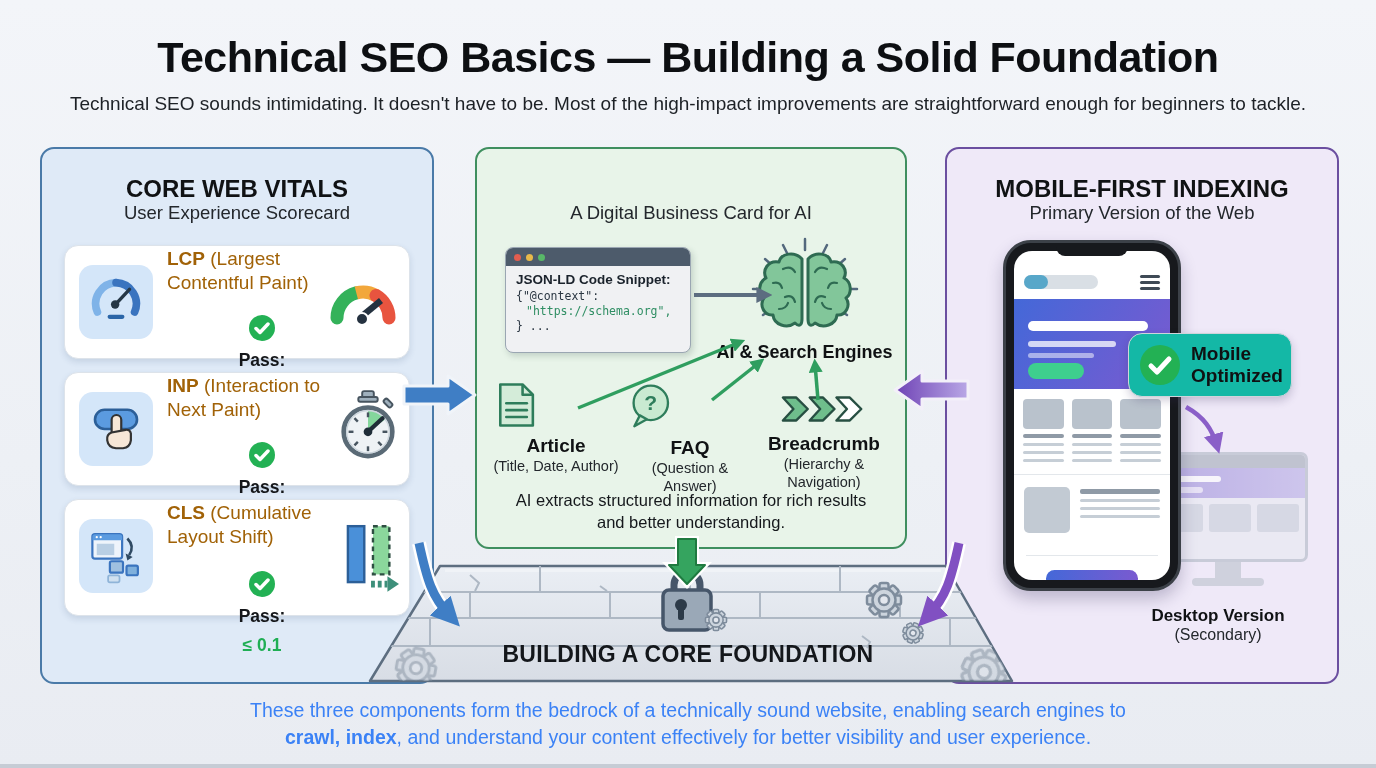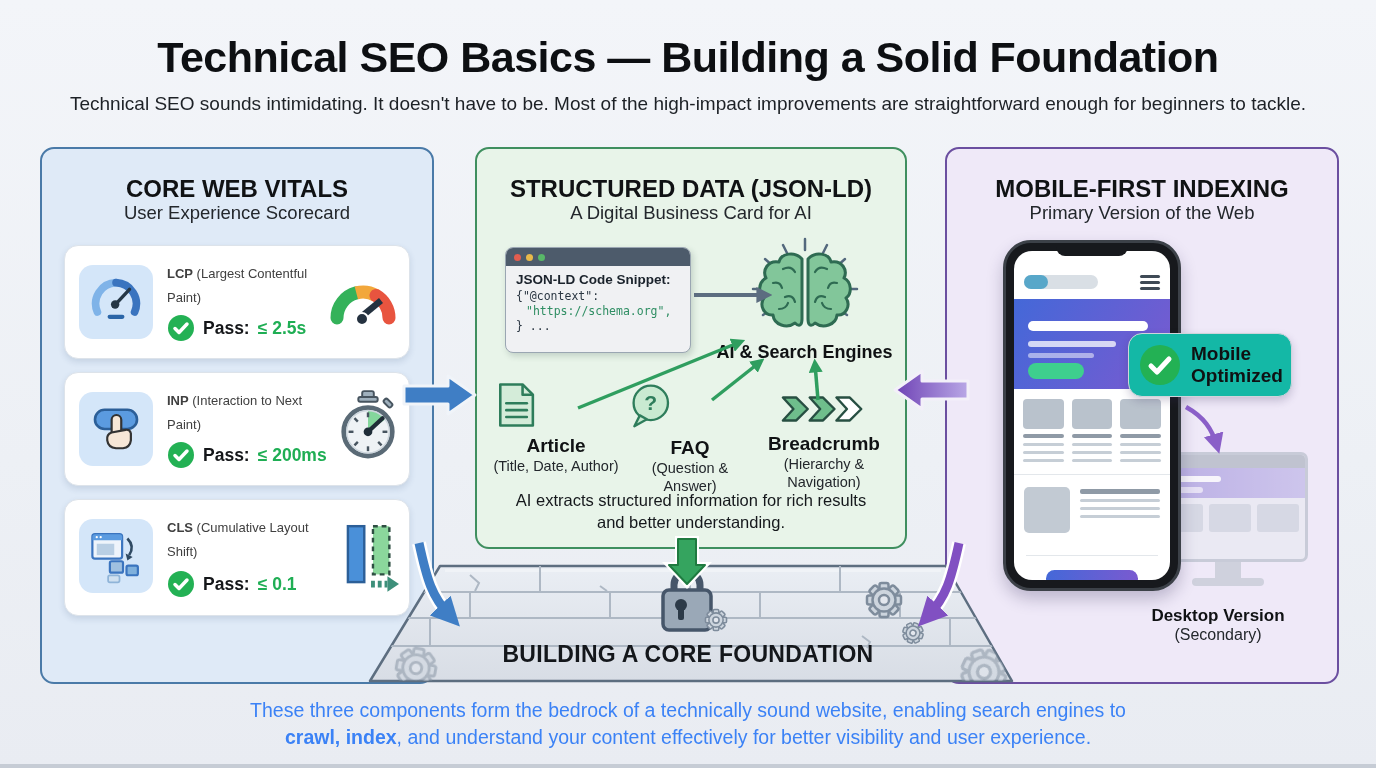--- a/index.html
+++ b/index.html
@@ -17,23 +17,23 @@
   .panel-blue{left:40px;top:147px;width:390px;height:533px;background:#dfeaf7;border:2px solid #4a7aa8;}
   .panel-green{left:475px;top:147px;width:428px;height:398px;background:#e8f4e9;border:2px solid #3f8f5f;}
   .panel-purple{left:945px;top:147px;width:390px;height:533px;background:#efe9f8;border:2px solid #6b4fa0;}
   .p-title{left:0;right:0;top:26px;text-align:center;font-size:24px;font-weight:800;color:#101214;}
   .p-sub{left:0;right:0;top:53px;text-align:center;font-size:18.5px;color:#23272c;}
   
   .card{left:22px;width:344px;height:112px;background:#fff;border:1.5px solid #dde3ea;
         border-radius:14px;box-shadow:0 3px 6px rgba(40,70,110,.14);}
   .tile{left:14px;top:19px;width:74px;height:74px;background:#d4e6f9;border-radius:14px;
         display:flex;align-items:center;justify-content:center;}
-  .m-text{left:102px;top:16px;width:170px;font-size:13px;line-height:24px;color:#404040;}
+  .m-text{left:102px;top:1px;width:170px;font-size:19px;line-height:24px;color:#a16207;}
   .m-abbr{font-weight:800;}
-  .pass-row{left:102px;width:190px;display:flex;align-items:center;gap:8px;}
+  .pass-row{left:102px;width:190px;display:flex;align-items:center;gap:8px;flex-direction:column;}
   .pass-label{font-size:17.5px;font-weight:700;color:#15171a;}
   .pass-val{font-size:17.5px;font-weight:800;color:#1fae54;}
   .r-icon{right:10px;display:flex;align-items:center;justify-content:center;}
   
   .codewin{left:28px;top:98px;width:184px;height:104px;background:#f0f1f3;border:1.5px solid #9aa6b2;
            border-radius:8px;box-shadow:2px 3px 6px rgba(40,70,60,.2);overflow:hidden;}
   .codebar{height:18px;background:#4d5b6b;display:flex;align-items:center;gap:5px;padding-left:8px;}
   .dot{width:7px;height:7px;border-radius:50%;}
   .code-title{margin:6px 0 2px 10px;font-size:13.5px;font-weight:800;color:#1a222b;}
   .codeln{margin-left:10px;font-family:"DejaVu Sans Mono",monospace;font-size:11.5px;line-height:15px;color:#2a3642;}
@@ -217,21 +217,20 @@
         <rect x="3" y="4" width="17" height="58" fill="#4a90d9" stroke="#2c5f98" stroke-width="2.5"></rect>
         <rect x="29" y="4" width="17" height="50" fill="#8bd79c" stroke="#2e4f42" stroke-width="2.5" stroke-dasharray="5 4"></rect>
         <line x1="27" y1="64" x2="44" y2="64" stroke="#3d8f7a" stroke-width="7" stroke-dasharray="4 3"></line>
         <polygon points="44,56 56,64 44,72" fill="#3d8f7a"></polygon>
       </svg>
     </div>
   </div>
 </div>
 
 <div class="abs panel panel-green">
-  <div class="abs p-title">STRUCTURED DATA (JSON-LD)</div>
   <div class="abs p-sub">A Digital Business Card for AI</div>
 
   <div class="abs codewin">
     <div class="codebar">
       <span class="dot" style="background:#e25d4f"></span>
       <span class="dot" style="background:#e8b94a"></span>
       <span class="dot" style="background:#58b868"></span>
     </div>
     <div class="code-title">JSON-LD Code Snippet:</div>
     <div class="codeln">{"@context":</div>

